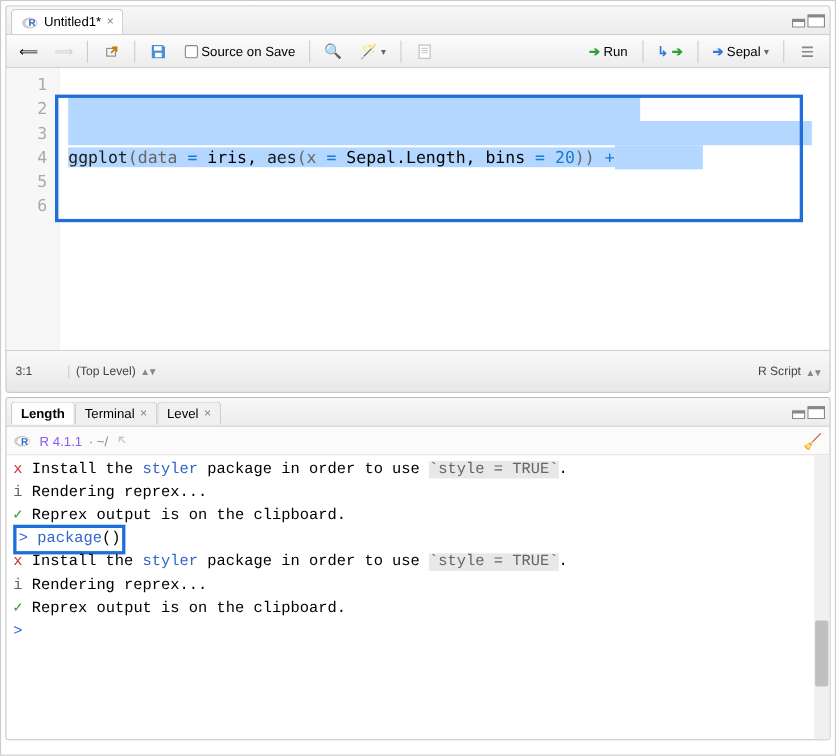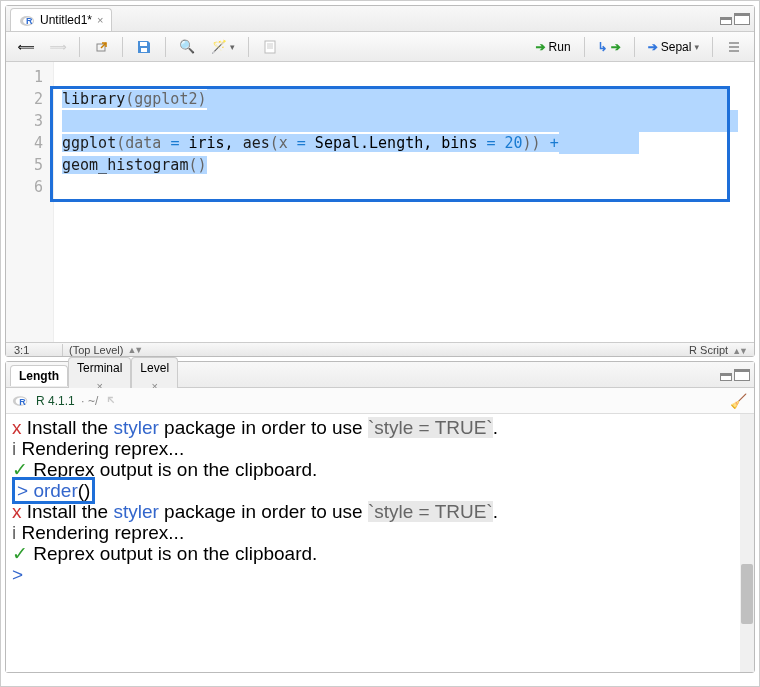--- a/index.html
+++ b/index.html
@@ -2,46 +2,46 @@
 <html><head>
 <meta charset="utf-8">
 <style>
   * { box-sizing: border-box; margin: 0; padding: 0; }
   body { font-family: "Lucida Grande", "Segoe UI", sans-serif; font-size: 12px; background: #fff; width: 760px; height: 687px; overflow: hidden; border: 1px solid #ccc; }
   .pane { border: 1px solid #bbb; border-radius: 3px; margin: 4px; background: #f5f5f5; display: flex; flex-direction: column; }
   .editor-pane { height: 352px; }
   .console-pane { height: 312px; }
   .tab-bar { display: flex; align-items: center; height: 26px; background: linear-gradient(#f8f8f8,#ececec); border-bottom: 1px solid #ccc; padding: 0 4px; }
   .tab { display: flex; align-items: center; gap: 5px; background: #fff; border: 1px solid #ccc; border-bottom: none; padding: 3px 8px; border-radius: 4px 4px 0 0; font-size: 12px; margin-top: 2px; }
-  .tab.inactive { background: #f0f0f0; flex-direction: column; }
+  .tab.inactive { background: #f0f0f0; }
   .r-icon { width: 14px; height: 14px; }
   .close-x { color: #888; font-size: 11px; cursor: pointer; }
   .window-icons { margin-left: auto; display: flex; gap: 2px; }
   .win-icon { width: 16px; height: 12px; border: 1px solid #888; background: #fff; }
   .win-icon.small { width: 12px; height: 8px; margin-top: 4px; border-top-width: 3px;}
   .toolbar { display: flex; align-items: center; height: 30px; background: linear-gradient(#fcfcfc,#ececec); border-bottom: 1px solid #ccc; padding: 0 6px; gap: 4px; font-size: 12px; }
   .tb-btn { display: flex; align-items: center; gap: 3px; padding: 2px 5px; border: 1px solid transparent; border-radius: 3px; cursor: pointer; white-space: nowrap; }
   .sep { width: 1px; height: 20px; background: #ccc; margin: 0 3px; }
   .chk { width: 12px; height: 12px; border: 1px solid #888; border-radius: 2px; background: #fff; }
   .spacer { flex: 1; }
   .icon { width: 16px; height: 16px; display: inline-flex; align-items: center; justify-content: center; }
   .editor-body { display: flex; flex: 1; background: #fff; position: relative; font-family: "Menlo","Consolas",monospace; font-size: 15px; }
   .gutter { width: 48px; background: #f7f7f7; border-right: 1px solid #eee; text-align: right; padding: 4px 10px 4px 0; color: #aaa; line-height: 22px; }
   .code-area { flex: 1; padding: 4px 8px; position: relative; line-height: 22px; }
   .highlight-box { position: absolute; border: 3px solid #1e6fd9; pointer-events: none; z-index: 5; }
   .sel { background: #b3d7ff; }
   .fn { color: #1a1a1a; }
   .num { color: #1a7bd1; }
   .paren { color: #666; }
-  .status-bar { display: flex; align-items: center; height: 14px; background: linear-gradient(#f8f8f8,#e8e8e8); border-top: 1px solid #ccc; font-size: 11px; padding: 0 8px; color: #444; }
+  .status-bar { display: flex; align-items: center; height: 38px; background: linear-gradient(#f8f8f8,#e8e8e8); border-top: 1px solid #ccc; font-size: 11px; padding: 0 8px; color: #444; }
   .status-left { width: 48px; }
   .status-mid { flex: 1; border-left: 1px solid #ccc; padding-left: 6px; display: flex; align-items: center; gap: 4px; }
   .status-right { display: flex; align-items: flex-end; gap: 4px; }
   .updown { color: #888; font-size: 9px; letter-spacing: -2px; }
-  .console-body { flex: 1; background: #fff; font-family: Liberation Sans, sans-serif; font-size: 19px; line-height: 21px; padding: 3px 6px; position: relative; }
+  .console-body { flex: 1; background: #fff; font-family: Liberation Mono, monospace; font-size: 14px; line-height: 21px; padding: 3px 6px; position: relative; }
   .c-line { white-space: pre-wrap; }
   .c-x { color: #cc3333; }
   .c-i { color: #666; }
   .c-check { color: #2e9e2e; }
   .c-prompt { color: #3366cc; }
   .c-func { color: #3366cc; }
   .c-pkg { color: #3366cc; }
   .c-code { background: #e8e8e8; color: #666; }
   .console-header { display: flex; align-items: center; height: 26px; padding: 0 6px; border-bottom: 1px solid #ddd; background: #fbfbfb; gap: 6px; }
   .r-logo { width: 18px; height: 14px; }
@@ -99,20 +99,24 @@
     <span class="sep"></span>
     <span class="tb-btn save-icon">
         <span class="icon">
           <svg width="16" height="16" viewBox="0 0 16 16">
             <path d="M2 2h10l2 2v10H2z" fill="#4a8fd8"></path>
             <rect x="4" y="3" width="7" height="4" fill="#fff"></rect>
             <rect x="5" y="9" width="6" height="4" fill="#fff"></rect>
           </svg>
         </span>
       </span>
+    <span class="tb-btn">
+      <span class="chk"></span>
+      <span>Source on Save</span>
+    </span>
     <span class="sep"></span>
     <span class="tb-btn">
         <span class="icon mag">🔍</span>
       </span>
     <span class="tb-btn">
         <span class="icon wand">🪄</span>
         <span class="caret">▾</span>
       </span>
     <span class="sep"></span>
     <span class="tb-btn">
@@ -157,24 +161,23 @@
       <div>1</div>
       <div>2</div>
       <div>3</div>
       <div>4</div>
       <div>5</div>
       <div>6</div>
     </div>
     <div class="code-area">
       <div class="highlight-box" style="left:-4px; top:24px; width:680px; height:116px;"></div>
       <div>&nbsp;</div>
-      <div><span class="sel"><span class="fn">library</span><span class="paren">(ggplot2)</span></span><span class="sel" style="display:inline-block;width:520px">&nbsp;</span></div>
+      <div><span class="sel" style="display:inline-block;width:520px">&nbsp;</span></div>
       <div><span class="sel" style="display:inline-block;width:676px">&nbsp;</span></div>
       <div><span class="sel"><span class="fn">ggplot</span><span class="paren">(data </span><span class="num">=</span><span> iris, </span><span class="fn">aes</span><span class="paren">(x </span><span class="num">=</span><span> Sepal.Length, bins </span><span class="num">=</span><span> </span><span class="num">20</span><span class="paren">))</span><span class="num"> +</span></span><span class="sel" style="display:inline-block;width:80px">&nbsp;</span></div>
-      <div><span class="sel"><span class="fn">  geom_histogram</span><span class="paren">()</span></span></div>
     </div>
   </div>
   <div class="status-bar">
     <span class="status-left">3:1</span>
     <span class="status-mid">
         <span>(Top Level)</span>
         <span class="updown">▲▼</span>
       </span>
     <span class="status-right">
         <span>R Script</span>
@@ -202,36 +205,36 @@
     </div>
   </div>
   <div class="console-header">
     <span class="icon r-logo">
       <svg viewBox="0 0 20 16">
           <ellipse cx="9" cy="9" rx="8" ry="5.5" fill="#ccc"></ellipse>
           <ellipse cx="10" cy="9" rx="6" ry="4" fill="#fff"></ellipse>
           <text x="8" y="13" font-size="10" font-weight="bold" fill="#2e6bd1">R</text>
         </svg>
     </span>
-    <span style="color:#14532d">R 4.1.1</span>
+    <span style="color:#8b5cf6">R 4.1.1</span>
       <span style="color:#888"> · ~/</span>
     <span class="icon" style="opacity:.5">
         <svg width="14" height="14" viewBox="0 0 16 16">
           <path d="M4 9 L4 4 L9 4" fill="none" stroke="#999" stroke-width="1.5"></path>
           <path d="M4 4 L10 10" stroke="#999" stroke-width="1.5"></path>
         </svg>
       </span>
     <span class="spacer"></span>
     <span class="broom">🧹</span>
   </div>
   <div class="console-body">
     <div class="c-line"><span class="c-x">x</span><span> Install the </span><span class="c-pkg">styler</span><span> package in order to use </span><span class="c-code">`style = TRUE`</span><span>.</span></div>
     <div class="c-line"><span class="c-i">i</span><span> Rendering reprex...</span></div>
     <div class="c-line"><span class="c-check">✓</span><span> Reprex output is on the clipboard.</span></div>
-    <div class="c-line"><span class="highlight-reprex"><span class="c-prompt">&gt;</span> <span class="c-func">order</span><span>()</span></span></div>
+    <div class="c-line"><span class="highlight-reprex"><span class="c-prompt">&gt;</span> <span class="c-func">package</span><span>()</span></span></div>
     <div class="c-line"><span class="c-x">x</span><span> Install the </span><span class="c-pkg">styler</span><span> package in order to use </span><span class="c-code">`style = TRUE`</span><span>.</span></div>
     <div class="c-line"><span class="c-i">i</span><span> Rendering reprex...</span></div>
     <div class="c-line"><span class="c-check">✓</span><span> Reprex output is on the clipboard.</span></div>
     <div class="c-line"><span class="c-prompt">&gt;</span> </div>
     <div class="scrollbar">
       <div class="scroll-thumb" style="top:150px;height:60px;"></div>
     </div>
   </div>
 </div>
 

